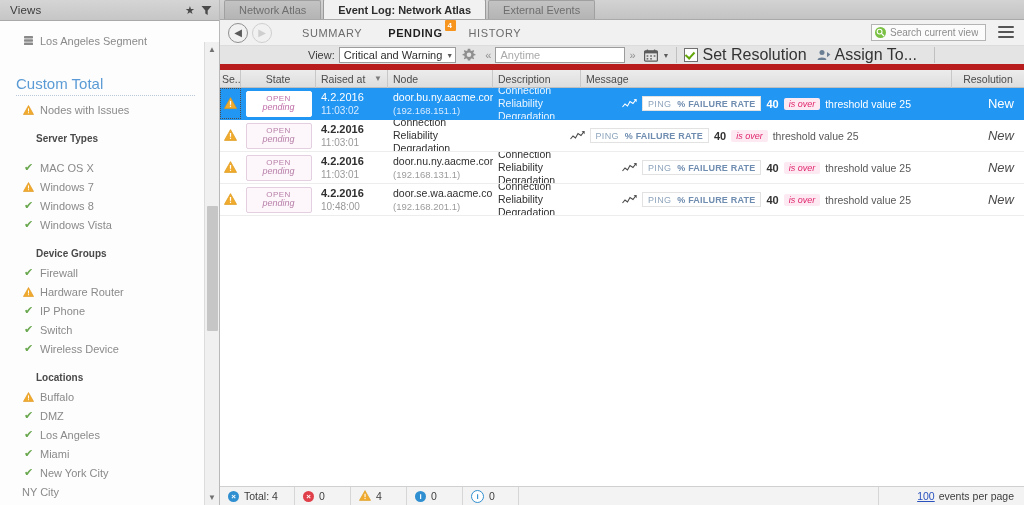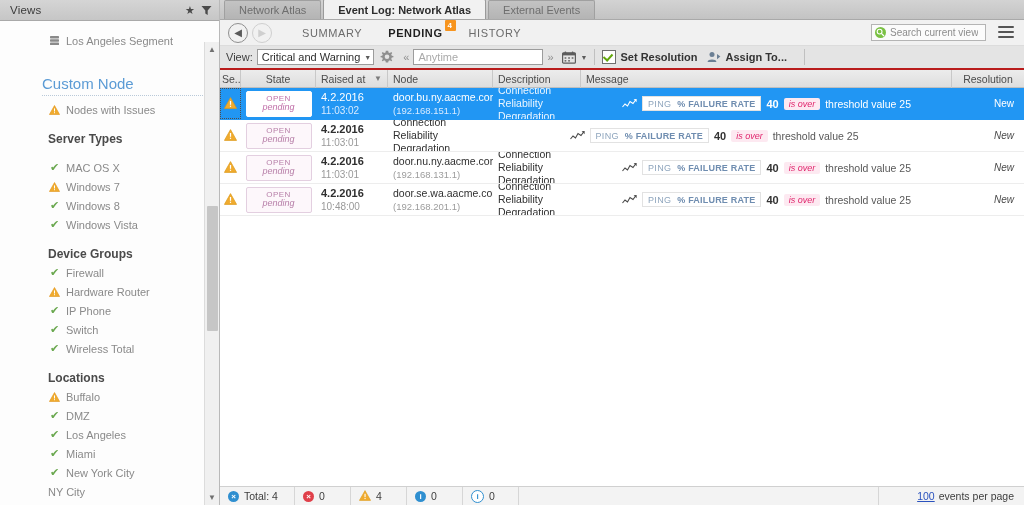--- a/index.html
+++ b/index.html
@@ -15,25 +15,25 @@
   .sidebar{width:220px;height:505px;position:relative;background:#fdfdfd;
     border-right:1px solid #b9b9b9;box-sizing:border-box;flex:0 0 220px;}
   .sidebar-header{height:21px;background:linear-gradient(to bottom,#d5d5d5,#c6c6c6);
     border-bottom:1px solid #a9a9a9;display:flex;align-items:center;padding:0 6px;
     box-sizing:border-box;}
   .sidebar-title{font-size:11.5px;color:#3b3b3b;flex:1;padding-left:4px;letter-spacing:.2px;}
   .hdr-icon{width:14px;height:14px;display:flex;align-items:center;justify-content:center;
     color:#4b4b4b;font-size:11px;margin-left:2px;}
   .sidebar-body{position:absolute;top:21px;left:0;right:0;bottom:0;overflow:hidden;
     background:#fdfdfd;}
-  .sb-scroll{position:absolute;top:0;left:0;width:205px;bottom:0;padding:0 0 0 0;margin-left:26px;}
+  .sb-scroll{position:absolute;top:0;left:0;width:205px;bottom:0;padding:0 0 0 0;}
   .sb-item{display:flex;align-items:center;height:19px;padding-left:22px;color:#8a8a8a;
     font-size:11px;white-space:nowrap;}
   .sb-item .ic{width:13px;display:inline-flex;justify-content:center;margin-right:5px;flex:0 0 13px;}
-  .sb-group{font-weight:bold;color:#4a4a4a;font-size:12px;padding-left:22px;height:19px;
+  .sb-group{font-weight:bold;color:#4a4a4a;font-size:10px;padding-left:36px;height:19px;
     display:flex;align-items:center;white-space:nowrap;}
   .sb-custom{color:#5b9bd5;font-size:15px;padding-left:16px;height:24px;display:flex;
     align-items:flex-end;}
   .sb-dotted{border-bottom:1px dotted #b9c9d9;margin:3px 10px 4px 16px;height:0;}
   .chk{color:#6aa84f;font-size:11px;font-weight:bold;}
 
   
   .sb-bar{position:absolute;top:21px;right:0;width:15px;bottom:0;background:#f0f0f0;
     border-left:1px solid #dcdcdc;box-sizing:border-box;}
   .sb-arrow{height:15px;display:flex;align-items:center;justify-content:center;
@@ -70,34 +70,34 @@
     padding:0 3px;box-sizing:border-box;}
   .searchwrap .sicon{width:11px;height:11px;border-radius:50%;background:#7ac143;
     display:flex;align-items:center;justify-content:center;margin-right:4px;flex:0 0 11px;}
   .searchwrap .sicon svg{display:block;}
   .searchwrap span.txt{font-size:10px;color:#8d8d8d;white-space:nowrap;overflow:hidden;}
   .burger{position:absolute;right:10px;top:5px;width:16px;height:14px;display:flex;
     flex-direction:column;justify-content:space-between;padding:1px 0;box-sizing:border-box;}
   .burger i{display:block;height:2px;background:#555;border-radius:1px;}
 
   
-  .toolbar{height:24px;background:#e4e4e4;border-bottom:2px solid #b91c1c;display:flex;
-    align-items:center;padding-left:6px;box-sizing:border-box;font-size:11px;color:#444;}
+  .toolbar{height:24px;background:#e4e4e4;border-bottom:6px solid #b91c1c;display:flex;
+    align-items:center;padding-left:6px;box-sizing:border-box;font-size:11px;color:#444;justify-content:center;}
   .tb-label{margin-right:4px;color:#3d3d3d;}
   .tb-select{height:16px;min-width:115px;border:1px solid #9c9c9c;background:#fff;
     display:flex;align-items:center;justify-content:space-between;padding:0 2px 0 4px;
     box-sizing:border-box;font-size:11px;color:#2e2e2e;}
   .tb-select .car{font-size:7px;color:#5c5c5c;padding-left:4px;}
   .gear{width:15px;height:15px;margin:0 5px;display:flex;align-items:center;justify-content:center;}
   .chev{color:#8e8e8e;font-size:11px;padding:0 4px;}
   .tb-input{height:16px;width:130px;border:1px solid #9c9c9c;background:#fff;display:flex;
     align-items:center;padding:0 4px;box-sizing:border-box;color:#aaa;font-size:11px;}
   .cal{width:14px;height:13px;margin-left:4px;position:relative;}
   .tb-sep{width:1px;height:16px;background:#c0c0c0;margin:0 7px;}
-  .tbbtn{display:flex;align-items:center;color:#333;font-size:11px;margin-right:10px;white-space:nowrap;font-weight:bold;}
+  .tbbtn{display:flex;align-items:center;color:#333;font-size:16px;margin-right:10px;white-space:nowrap;}
   .tbbtn .bi{width:14px;height:14px;margin-right:4px;display:flex;align-items:center;justify-content:center;}
   .chkbox{width:12px;height:12px;border:1px solid #6f6f6f;background:#fff;position:relative;}
   .chkbox:after{content:"";position:absolute;left:2px;top:1px;width:4px;height:7px;
     border:solid #62a60a;border-width:0 2px 2px 0;transform:rotate(42deg);}
 
   
   .thead{height:18px;background:linear-gradient(to bottom,#ececec,#dedede);
     border-bottom:1px solid #bfbfbf;display:flex;align-items:center;font-size:10.5px;
     color:#4b4b4b;box-sizing:border-box;}
   .th{height:18px;line-height:18px;border-right:1px solid #c8c8c8;box-sizing:border-box;
@@ -141,21 +141,21 @@
   .metricbox{border:1px solid #e2e2e2;background:#fff;height:15px;display:flex;
     align-items:center;padding:0 5px;gap:6px;box-sizing:border-box;white-space:nowrap;}
   .m-ping{font-size:9px;color:#8ea5bd;letter-spacing:.3px;}
   .m-rate{font-size:9px;color:#6f8db0;font-weight:bold;letter-spacing:.2px;}
   .m-val{font-size:11px;color:#333;font-weight:bold;}
   .row.sel .m-val{color:#fff;}
   .m-over{background:#fde9f1;color:#e0266d;font-size:9px;font-style:italic;font-weight:normal;
     padding:1px 5px;border-radius:2px;white-space:nowrap;}
   .m-thr{font-size:10.5px;color:#585858;white-space:nowrap;}
   .row.sel .m-thr{color:#ffffff;}
-  .res{font-size:10px;font-style:italic;color:#4a4a4a;}
+  .res{font-size:13px;font-style:italic;color:#4a4a4a;}
   .row.sel .res{color:#fff;font-style:normal;}
 
   
   .statusbar{position:absolute;left:0;right:0;bottom:0;height:19px;
     background:#f3f3f3;border-top:1px solid #d0d0d0;display:flex;align-items:center;
     font-size:10.5px;color:#3d3d3d;box-sizing:border-box;}
   .sb-cell{height:19px;display:flex;align-items:center;padding:0 8px;
     border-right:1px solid #d6d6d6;box-sizing:border-box;gap:5px;white-space:nowrap;}
   .sb-cell.grow{flex:1;border-right:1px solid #d6d6d6;}
   .sb-cell.last{border-right:none;justify-content:flex-end;padding-right:10px;gap:4px;}
@@ -190,21 +190,21 @@
             <svg width="11" height="11" viewBox="0 0 11 11">
               <rect x="1" y="1" width="9" height="2.4" rx="0.6" fill="#8a8a8a"></rect>
               <rect x="1" y="4.3" width="9" height="2.4" rx="0.6" fill="#8a8a8a"></rect>
               <rect x="1" y="7.6" width="9" height="2.4" rx="0.6" fill="#8a8a8a"></rect>
             </svg>
           </span>
           <span>Los Angeles Segment</span>
         </div>
 
         <div style="height:18px"></div>
-        <div class="sb-custom">Custom Node</div>
+        <div class="sb-custom">Custom Total</div>
         <div class="sb-dotted"></div>
 
         <div class="sb-item">
           <span class="ic">
             <svg width="11" height="10" viewBox="0 0 11 10">
                 <polygon points="5.5,0.5 10.6,9.5 0.4,9.5" fill="#f0ab2e" stroke="#e0941b" stroke-width="0.6"></polygon>
                 <rect x="5" y="3.4" width="1" height="3.1" fill="#fff"></rect>
                 <rect x="5" y="7.2" width="1" height="1" fill="#fff"></rect>
               </svg>
           </span>
@@ -257,21 +257,21 @@
         <div class="sb-item">
           <span class="ic chk">✔</span>
           <span>IP Phone</span>
         </div>
         <div class="sb-item">
           <span class="ic chk">✔</span>
           <span>Switch</span>
         </div>
         <div class="sb-item">
           <span class="ic chk">✔</span>
-          <span>Wireless Total</span>
+          <span>Wireless Device</span>
         </div>
 
         <div style="height:10px"></div>
         <div class="sb-group">Locations</div>
         <div class="sb-item">
           <span class="ic">
             <svg width="11" height="10" viewBox="0 0 11 10">
                 <polygon points="5.5,0.5 10.6,9.5 0.4,9.5" fill="#f0ab2e" stroke="#e0941b" stroke-width="0.6"></polygon>
                 <rect x="5" y="3.4" width="1" height="3.1" fill="#fff"></rect>
                 <rect x="5" y="7.2" width="1" height="1" fill="#fff"></rect>

